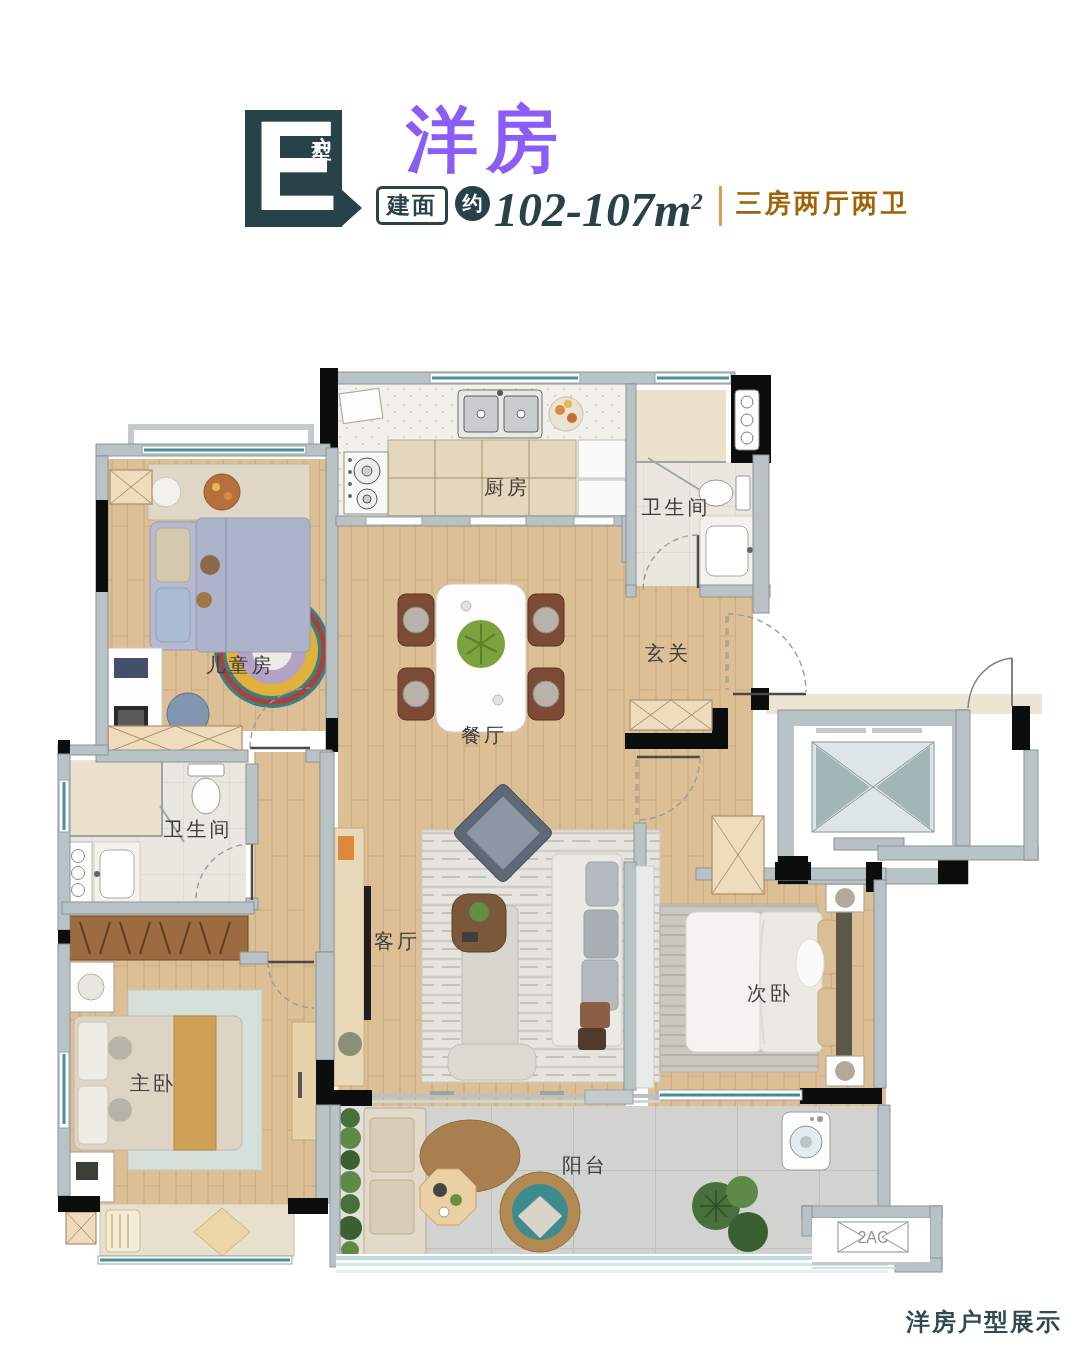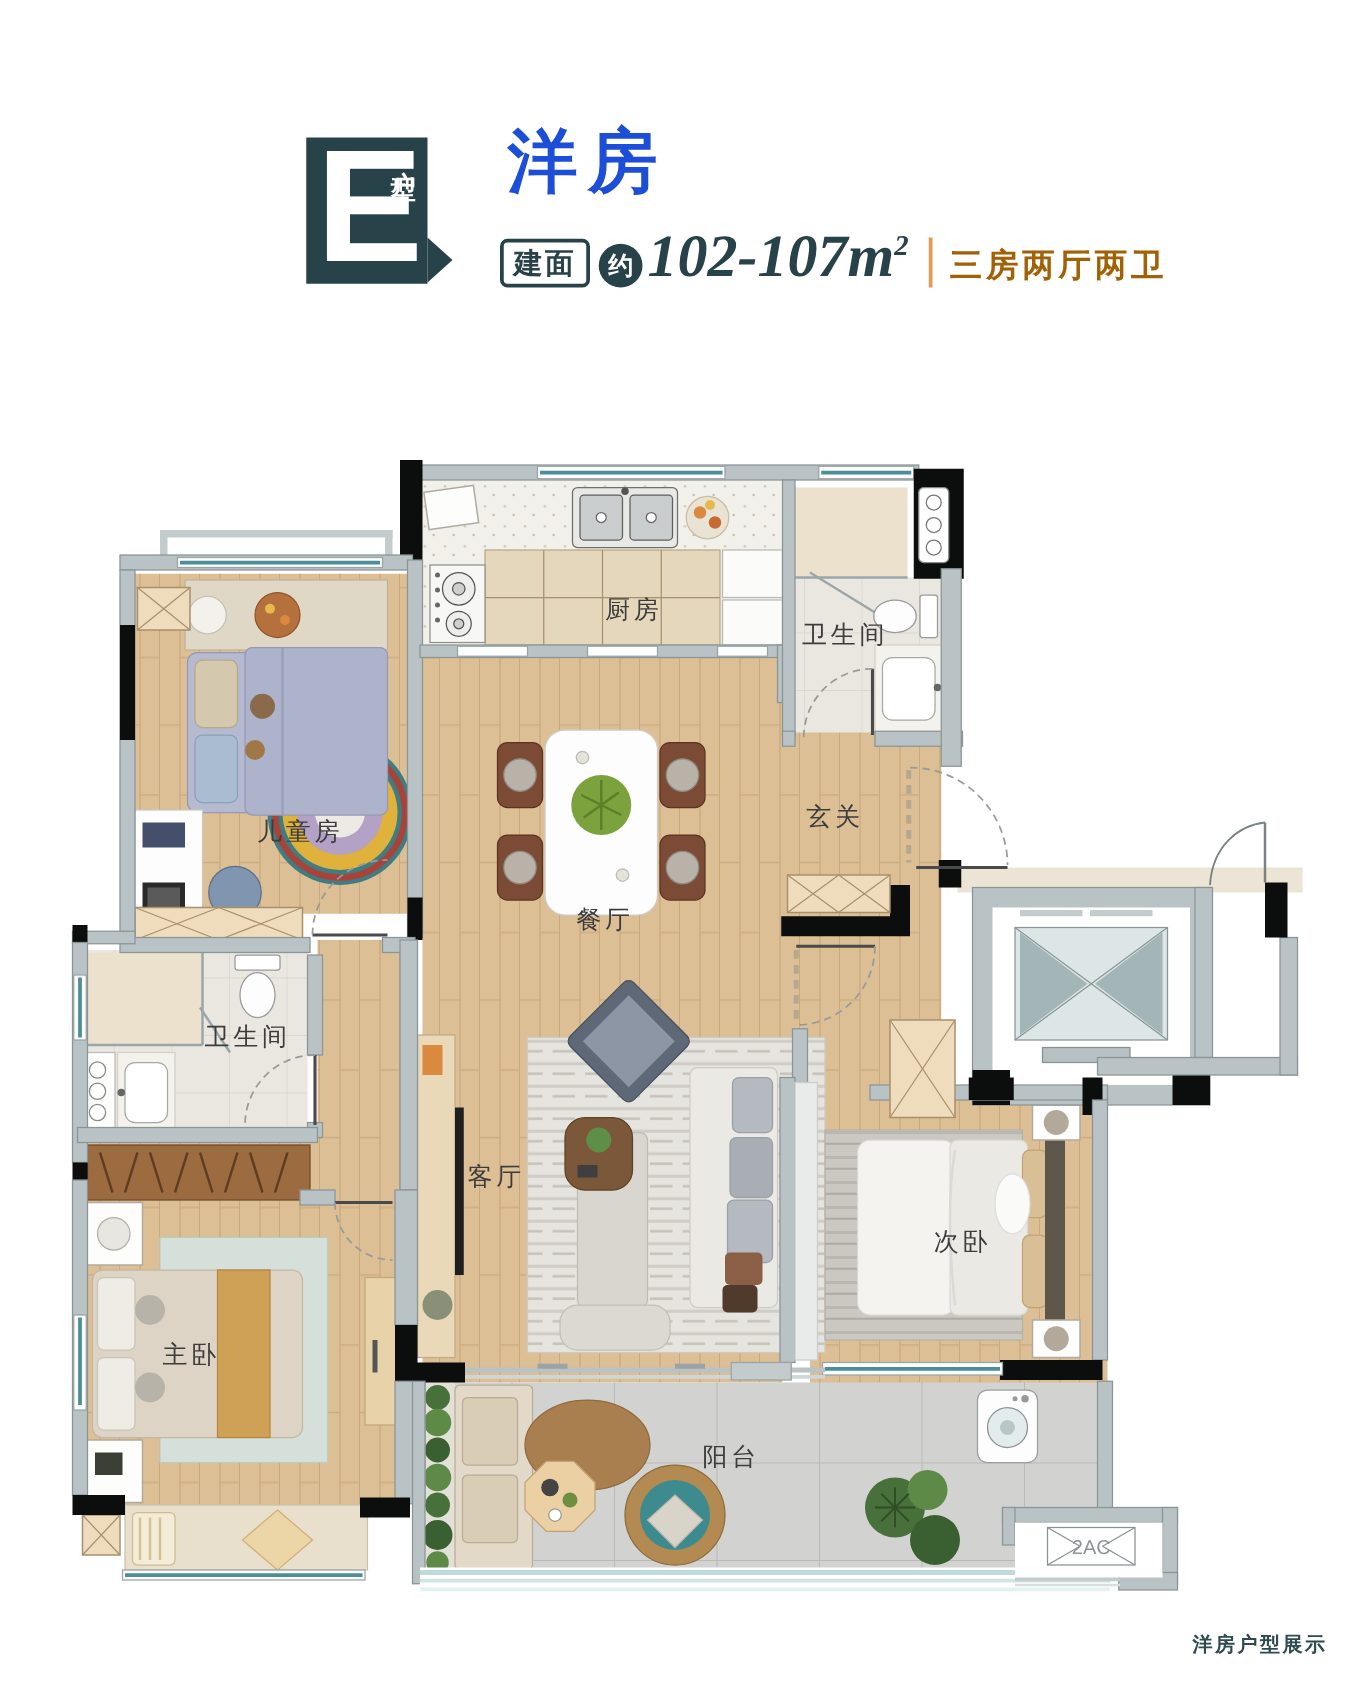--- a/index.html
+++ b/index.html
@@ -5,32 +5,32 @@
   html,body{margin:0;padding:0;background:#ffffff;}
   .page{position:relative;width:1080px;height:1352px;background:#fff;overflow:hidden;
         font-family:"Liberation Sans",sans-serif;}
   
   .e-block{position:absolute;left:245px;top:110px;width:97px;height:117px;background:#28424a;}
   .e-letter{position:absolute;left:8px;top:-14px;font-size:128px;font-weight:bold;color:#fff;line-height:1.1;}
   .e-type{position:absolute;right:6px;top:10px;writing-mode:vertical-rl;color:#fff;font-size:20px;
           font-weight:bold;letter-spacing:5px;}
   .e-arrow{position:absolute;left:97px;top:80px;width:0;height:0;border-left:20px solid #28424a;
            border-top:18px solid transparent;border-bottom:18px solid transparent;}
-  .big-title{position:absolute;left:406px;top:92px;font-size:56px;font-weight:bold;color:#1d4ed8;letter-spacing:8px;}
-  .spec-row{position:absolute;left:400px;top:186px;display:flex;align-items:flex-end;height:44px;}
+  .big-title{position:absolute;left:406px;top:92px;font-size:72px;font-weight:bold;color:#8b5cf6;letter-spacing:8px;}
+  .spec-row{position:absolute;left:376px;top:186px;display:flex;align-items:flex-start;height:44px;}
   .jianmian{border:3px solid #28424a;border-radius:6px;padding:1px 8px;font-size:23px;font-weight:bold;
             color:#28424a;letter-spacing:2px;}
   .yue{width:35px;height:35px;border-radius:50%;background:#28424a;color:#fff;font-size:20px;font-weight:bold;
        display:flex;align-items:center;justify-content:center;margin-left:7px;}
   .num{font-family:"Liberation Serif",serif;font-size:48px;color:#28424a;font-weight:600;margin-left:4px;line-height:1;font-style:italic;}
   .num sup{font-size:23px;font-weight:600;}
   .vbar{width:3px;height:40px;background:#e09b54;margin:0 14px 0 16px;}
   .spec{font-size:26px;color:#a16207;font-weight:bold;letter-spacing:3px;}
   
-  .caption{position:absolute;top:1306px;right:18px;font-size:16px;color:#2f4a50;font-weight:bold;letter-spacing:2px;}
+  .caption{position:absolute;top:1306px;right:18px;font-size:24px;color:#2f4a50;font-weight:bold;letter-spacing:2px;}
   
   svg{position:absolute;left:0;top:0;}
   .wall{fill:#b9c2c4;stroke:#8b9496;stroke-width:1;}
   .blk{fill:#0c0d0d;}
   .lgray{fill:#e9ebea;stroke:#c9cdcc;stroke-width:1;}
   .win{fill:#fbfdfd;stroke:#9aa4a5;stroke-width:1;}
   .wline{stroke:#4d8d96;stroke-width:3;fill:none;}
   .door{stroke:#4a4a4a;stroke-width:2.5;fill:none;}
   .arc{fill:none;stroke:#9a9a9a;stroke-width:1.4;stroke-dasharray:6 4;}
   .thr{stroke:#b4a98e;stroke-width:4;stroke-dasharray:7 5;fill:none;}

